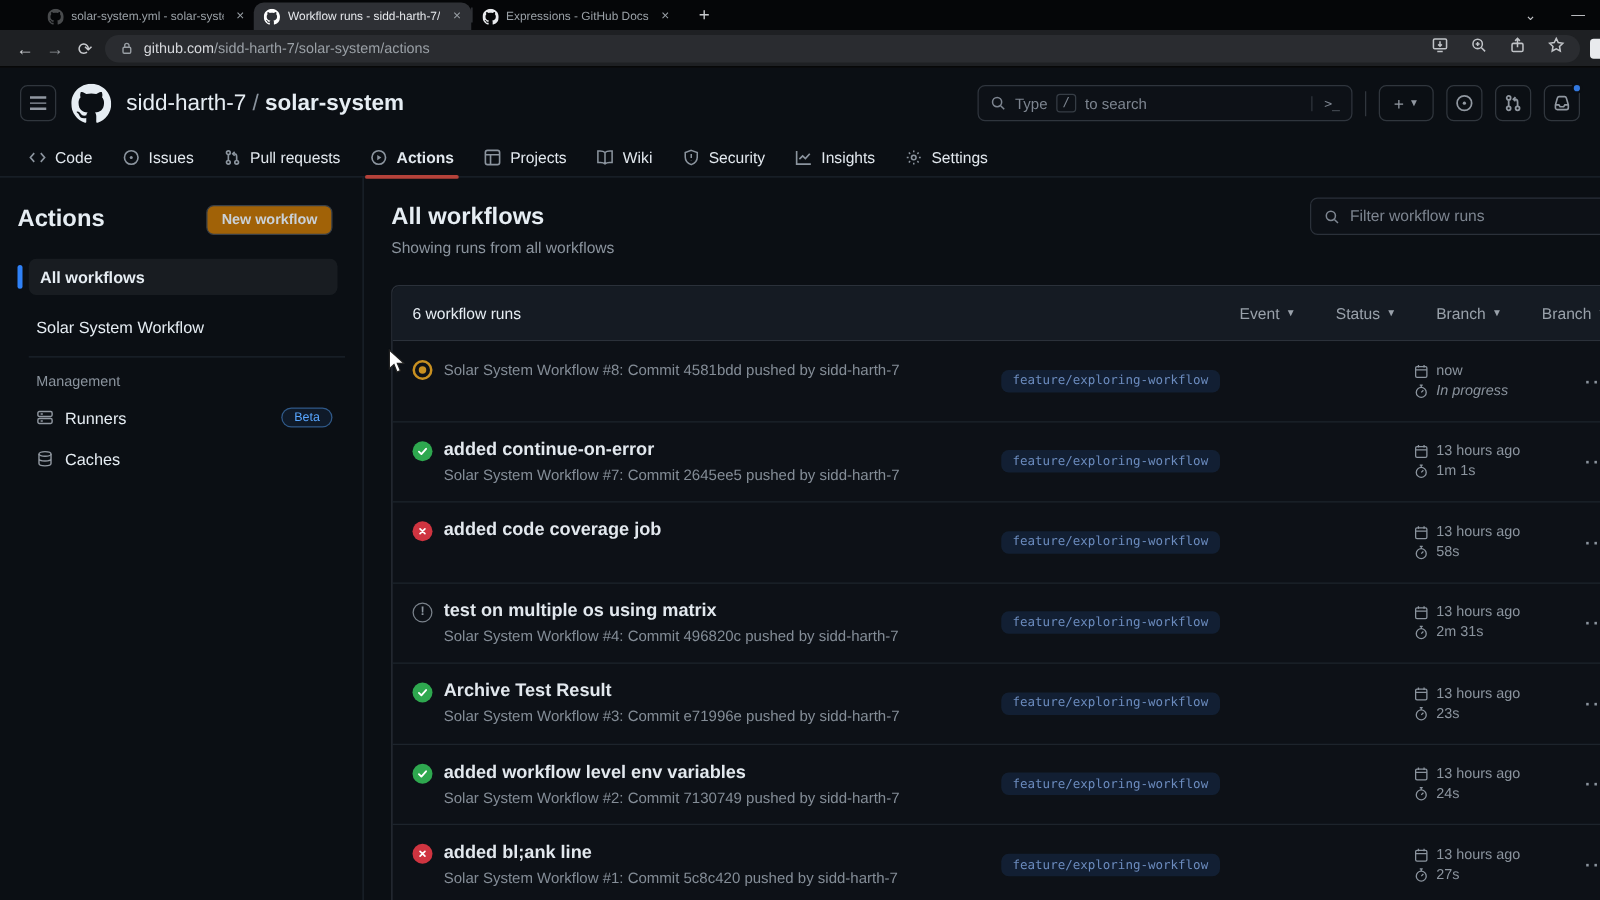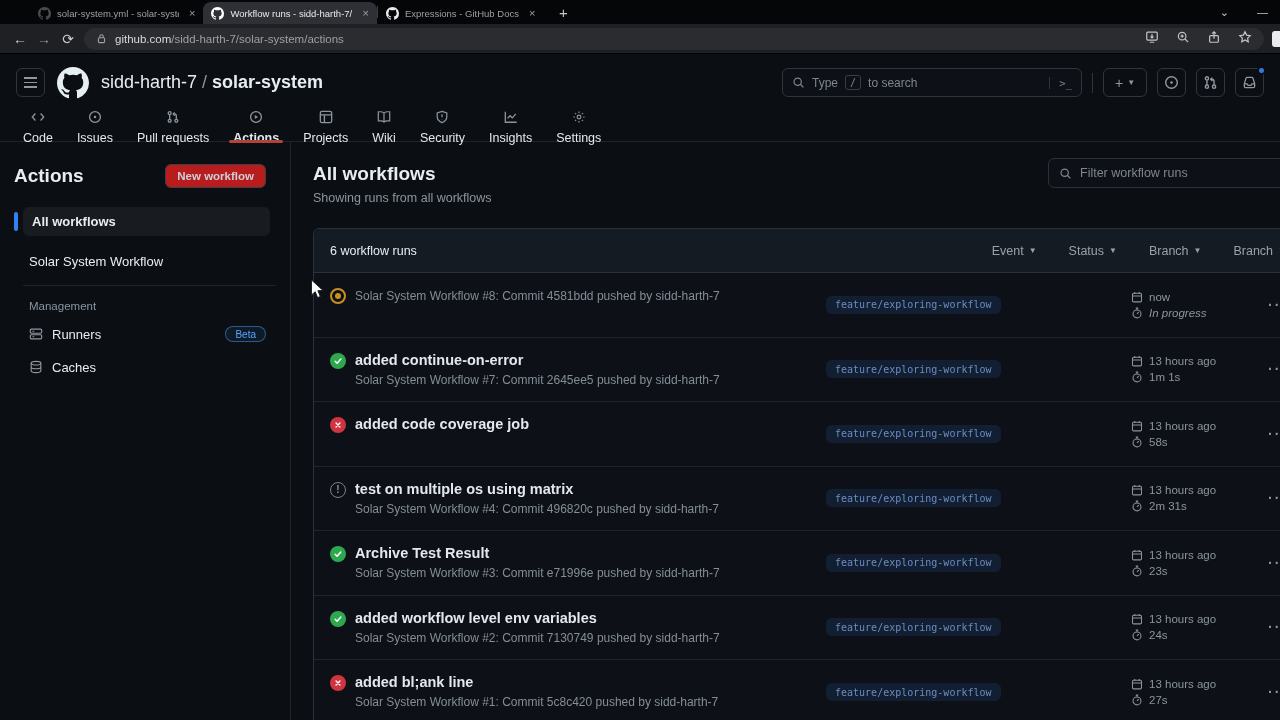--- a/index.html
+++ b/index.html
@@ -47,31 +47,31 @@
   .keycap { border:1px solid #363d45; border-radius:3px; font-size:10px; line-height:13px; padding:0 4px; font-family:"DejaVu Sans Mono", monospace; }
   .cmd-palette { margin-left:auto; border-left:1px solid #2f353d; padding-left:9px; font-family:"DejaVu Sans Mono", monospace; font-size:10.5px; color:#7d8590; }
   .v-div { width:1px; height:20px; background:#30363d; }
   .icon-btn { height:29px; min-width:29px; border:1px solid #30363d; border-radius:6px; display:flex; align-items:center; justify-content:center; color:#9198a1; position:relative; }
   .icon-btn svg { width:15px; height:15px; }
   .plus-btn { width:44px; gap:4px; font-size:14px; color:#9198a1; }
   .caret { font-size:8px; color:#9198a1; }
   .noti-dot { position:absolute; top:-3px; right:-3px; width:9px; height:9px; border-radius:50%; background:#3379e0; border:2px solid #0b0f14; }
 
   .gh-nav { position:absolute; top:110px; left:0; right:0; height:32px; display:flex; align-items:center; padding:0 14px; gap:6px; border-bottom:1px solid #1d242c; }
-  .nav-item { display:flex; align-items:center; gap:7px; padding:0 9px; height:32px; font-size:12.5px; color:#e2e8ee; position:relative; white-space:nowrap;flex-direction:column; }
+  .nav-item { display:flex; align-items:center; gap:7px; padding:0 9px; height:32px; font-size:12.5px; color:#e2e8ee; position:relative; white-space:nowrap; }
   .nav-item .ni { color:#8b949e; display:flex; }
   .nav-item .ni svg { width:14px; height:14px; }
   .nav-item.active { font-weight:700; }
   .nav-item.active::after { content:""; position:absolute; left:5px; right:5px; bottom:-1px; height:2.5px; border-radius:3px; background:#b5423a; }
 
   
   .sidebar { position:absolute; top:142px; left:0; bottom:0; width:291px; border-right:1px solid #1d242c; padding:22px 14px 0 14px; }
   .sb-head { display:flex; justify-content:space-between; align-items:center; }
   .sb-title { font-size:19px; font-weight:700; color:#e6edf3; }
-  .btn-newwf { font-size:11.5px; font-weight:700; color:#c9d1d9; background:#b91c1c; border:1px solid #3a4047; border-radius:6px; padding:5px 11px; margin-right:10px; white-space:nowrap; }
+  .btn-newwf { font-size:11.5px; font-weight:700; color:#c9d1d9; background:#a16207; border:1px solid #3a4047; border-radius:6px; padding:5px 11px; margin-right:10px; white-space:nowrap; }
   .sb-selected { margin:19px 6px 0 9px; position:relative; background:rgba(177,186,196,0.08); border-radius:6px; padding:7px 9px; font-size:13px; font-weight:700; color:#e6edf3; }
   .sb-selected::before { content:""; position:absolute; left:-9px; top:5px; width:4px; height:19px; border-radius:2px; background:#2f81f7; }
   .sb-link { margin:18px 6px 0 15px; font-size:13px; color:#e6edf3; }
   .sb-divider { margin:16px 0 0 9px; border-top:1px solid #1d242c; }
   .sb-mgmt { margin:14px 0 0 15px; font-size:11.5px; color:#8b949e; }
   .sb-item { display:flex; align-items:center; gap:9px; margin:11px 10px 0 15px; font-size:13px; color:#e6edf3; height:22px; }
   .sb-item .si { color:#9198a1; display:flex; }
   .sb-item .si svg { width:14px; height:14px; }
   .beta { margin-left:auto; font-size:10px; color:#58a6ff; border:1px solid rgba(88,166,255,0.45); background:rgba(56,139,253,0.09); border-radius:10px; padding:1.5px 9px; }
 
@@ -94,21 +94,21 @@
   .run-main { display:flex; gap:9px; align-items:flex-start; }
   .run-status { width:16px; height:16px; margin-top:2px; flex:none; border-radius:50%; position:relative; display:flex; align-items:center; justify-content:center; }
   .run-status svg { width:12px; height:12px; }
   .st-success { background:#2ea84f; }
   .st-failure { background:#cf3440; }
   .st-in_progress { border:2px solid #c89021; }
   .st-in_progress::after { content:""; width:6px; height:6px; border-radius:50%; background:#c89021; }
   .st-cancelled { border:1.5px solid #7a828b; color:#8b949e; font-size:10px; font-weight:700; }
   .run-title { font-size:14.5px; font-weight:700; color:#e2e8ee; line-height:19px; }
   .run-meta { font-size:12px; color:#848d97; margin-top:3px; }
-  .run-branch { position:absolute; left:512px; top:50%; transform:translateY(-50%); font-family:"DejaVu Sans Mono", monospace; font-size:10px; color:#6c8cbf; background:rgba(56,139,253,0.12); padding:3.5px 9px; border-radius:6px; white-space:nowrap; }
+  .run-branch { position:absolute; left:487px; top:50%; transform:translateY(-50%); font-family:"DejaVu Sans Mono", monospace; font-size:10px; color:#6c8cbf; background:rgba(56,139,253,0.12); padding:3.5px 9px; border-radius:6px; white-space:nowrap; }
   .run-times { position:absolute; left:817px; top:50%; transform:translateY(-50%); display:flex; flex-direction:column; gap:4px; font-size:11.5px; color:#8b949e; }
   .time-line { display:flex; align-items:center; gap:6px; white-space:nowrap; }
   .time-line svg { width:12px; height:12px; flex:none; }
   .italic { font-style:italic; }
   .run-kebab { position:absolute; left:954px; top:50%; transform:translateY(-50%); color:#8b949e; font-size:14px; letter-spacing:2px; font-weight:700; }
 
   .cursor { position:absolute; left:310px; top:279px; z-index:50; }
 </style>
 </head>
 <body>

